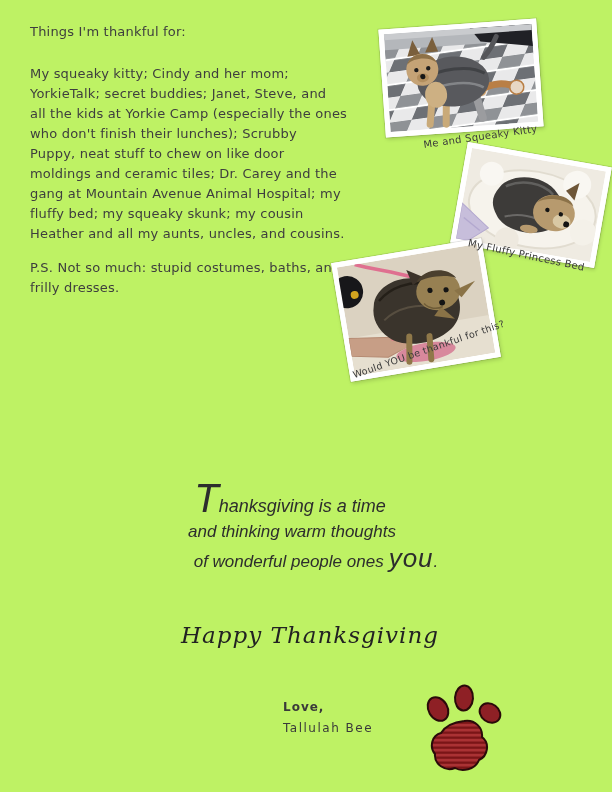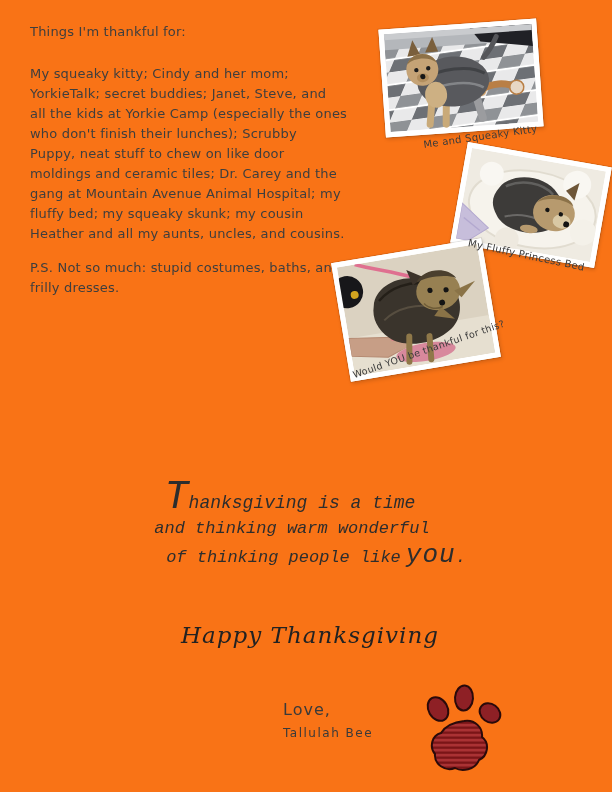--- a/index.html
+++ b/index.html
@@ -1,16 +1,16 @@
 <!DOCTYPE html>
 <html><head>
 <meta charset="utf-8">
 <style>
   html,body{margin:0;padding:0;background:#ffffff;}
-  .page{position:relative;width:612px;height:792px;background:#f97316;overflow:hidden;
+  .page{position:relative;width:612px;height:792px;background:#bef264;overflow:hidden;
         font-family:"DejaVu Sans",sans-serif;}
 
   
   .letter{position:absolute;left:30px;top:22px;width:402px;color:#3e3e3e;
           font-size:13px;line-height:20px;letter-spacing:.2px;}
   .letter p{margin:0 0 14px 0;white-space:pre-line;}
   .letter .heading{margin-bottom:22px;}
 
   
   .photo{position:absolute;background:#fff;border:5px solid #ffffff;box-sizing:border-box;
@@ -21,35 +21,35 @@
   .photo3{left:340px;top:250px;width:152px;height:120px;transform:rotate(-9.5deg);z-index:2;}
 
   .caption{position:absolute;color:#3b3b3b;white-space:nowrap;text-align:center;z-index:3;
            letter-spacing:.3px;}
   .cap1{left:423px;top:132px;width:100px;font-size:10px;transform:rotate(-8deg);}
   .cap2{left:467px;top:249px;width:114px;font-size:10px;transform:rotate(12deg);}
   .cap3{left:349px;top:345px;width:150px;font-size:9.5px;transform:rotate(-19deg);}
 
   
   .verse{position:absolute;left:140px;top:488px;width:340px;text-align:center;
-         font-family:Liberation Mono, monospace;font-style:italic;
+         font-family:Liberation Sans, sans-serif;font-style:italic;
          font-size:17px;line-height:26px;color:#2d2d2d;}
   .verse .l1{transform:translateX(-20px);font-size:18px;}
   .verse .l1::first-letter{font-size:40px;line-height:20px;}
   .verse .l2{transform:translateX(4px);}
   .verse .l3{transform:translateX(-18px);}
   .verse .l4{transform:translateX(6px);}
   .script-you{font-size:26px;letter-spacing:1px;margin-left:5px;}
 
   .greeting{position:absolute;left:138px;top:622px;width:344px;text-align:center;
             font-family:"DejaVu Serif","Liberation Serif",serif;font-style:italic;
             font-size:23px;letter-spacing:1px;color:#222222;}
 
   .signature{position:absolute;left:283px;top:700px;color:#3a3a3a;}
-  .sig1{font-size:16px;letter-spacing:1px;}
+  .sig1{font-size:12px;letter-spacing:1px;font-weight:bold;}
   .sig2{font-size:12px;letter-spacing:1.5px;margin-top:7px;}
 
   .paw{position:absolute;left:420px;top:684px;width:108px;height:96px;}
   .paw svg{display:block;width:100%;height:100%;}
 </style>
 </head>
 <body>
 
 <div class="page">
 
@@ -162,22 +162,22 @@
       <circle cx="88" cy="38" r="2.6" fill="#141414"></circle>
       <circle cx="104" cy="40" r="2.6" fill="#141414"></circle>
       <circle cx="98" cy="52" r="3" fill="#141414"></circle>
       <path d="M80 50 C84 56 92 58 98 56" stroke="#6f5c38" stroke-width="1.5" fill="none"></path>
     </svg>
   </div>
   <div class="caption cap3">Would YOU be thankful for this?</div>
 
   <div class="verse">
     <div class="l1">Thanksgiving is a time</div>
-    <div class="l3">and thinking warm wonderful</div>
-    <div class="l4"><span>of thinking people like</span><span class="script-you">you</span><span>.</span></div>
+    <div class="l3">and thinking warm thoughts</div>
+    <div class="l4"><span>of wonderful people ones</span><span class="script-you">you</span><span>.</span></div>
   </div>
 
   <div class="greeting">Happy Thanksgiving</div>
 
   <div class="signature">
     <div class="sig1">Love,</div>
     <div class="sig2">Tallulah Bee</div>
   </div>
 
   <div class="paw">

